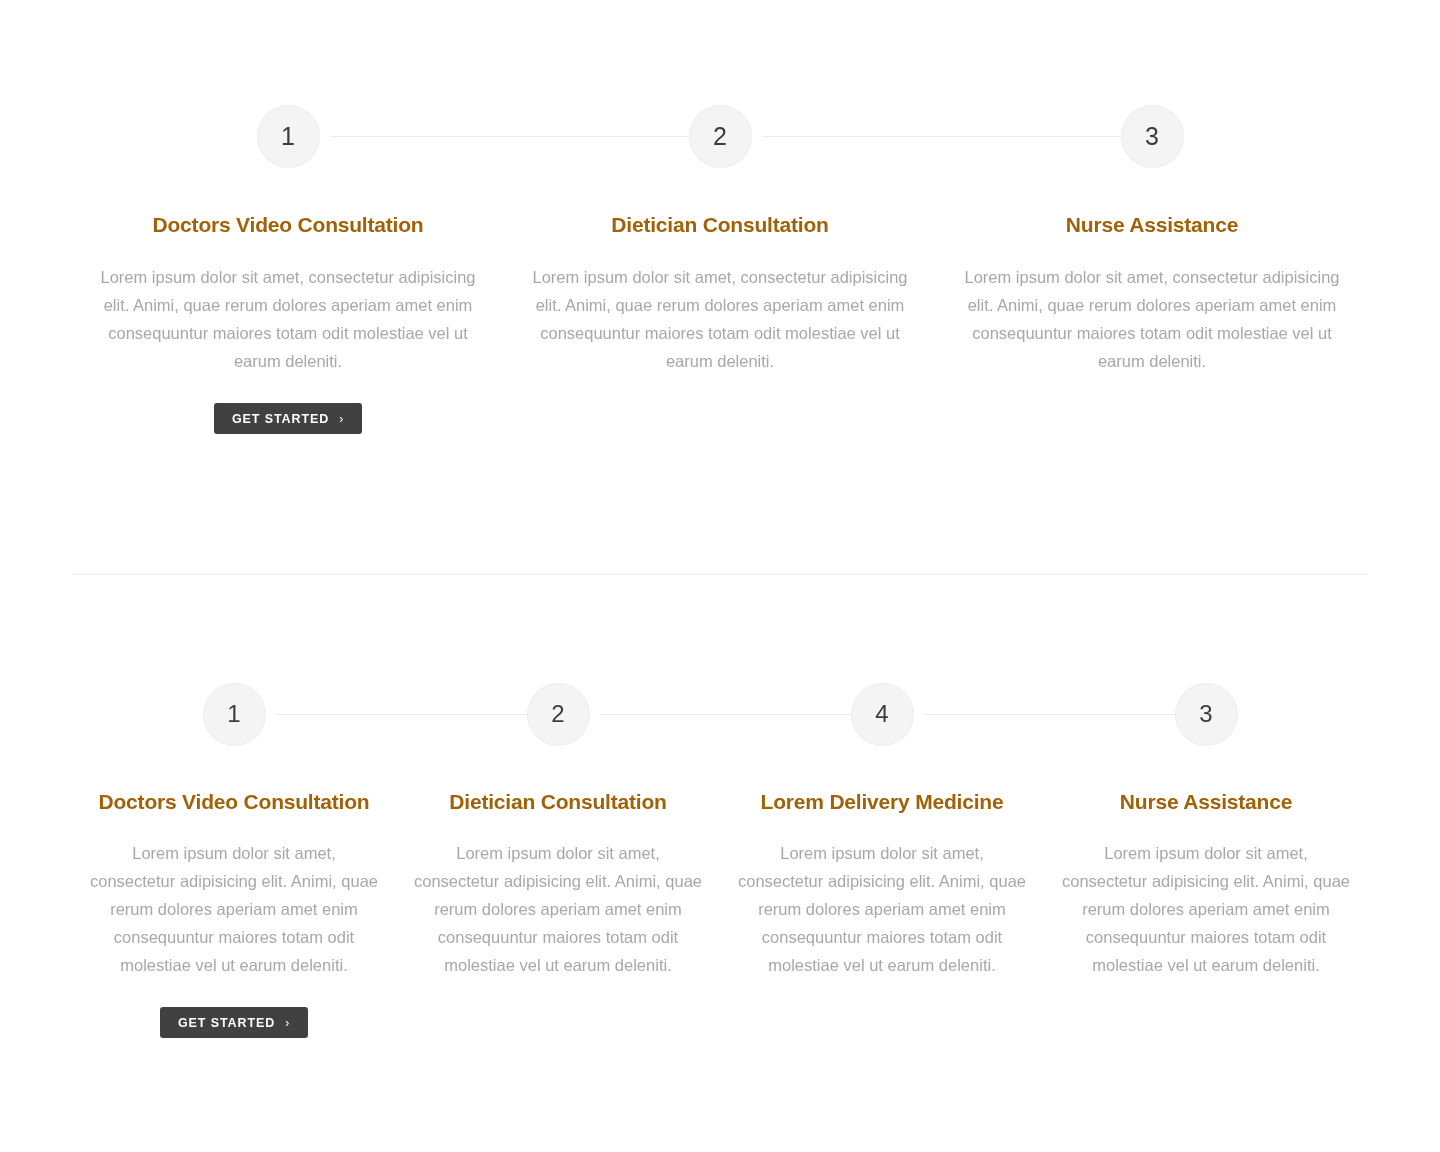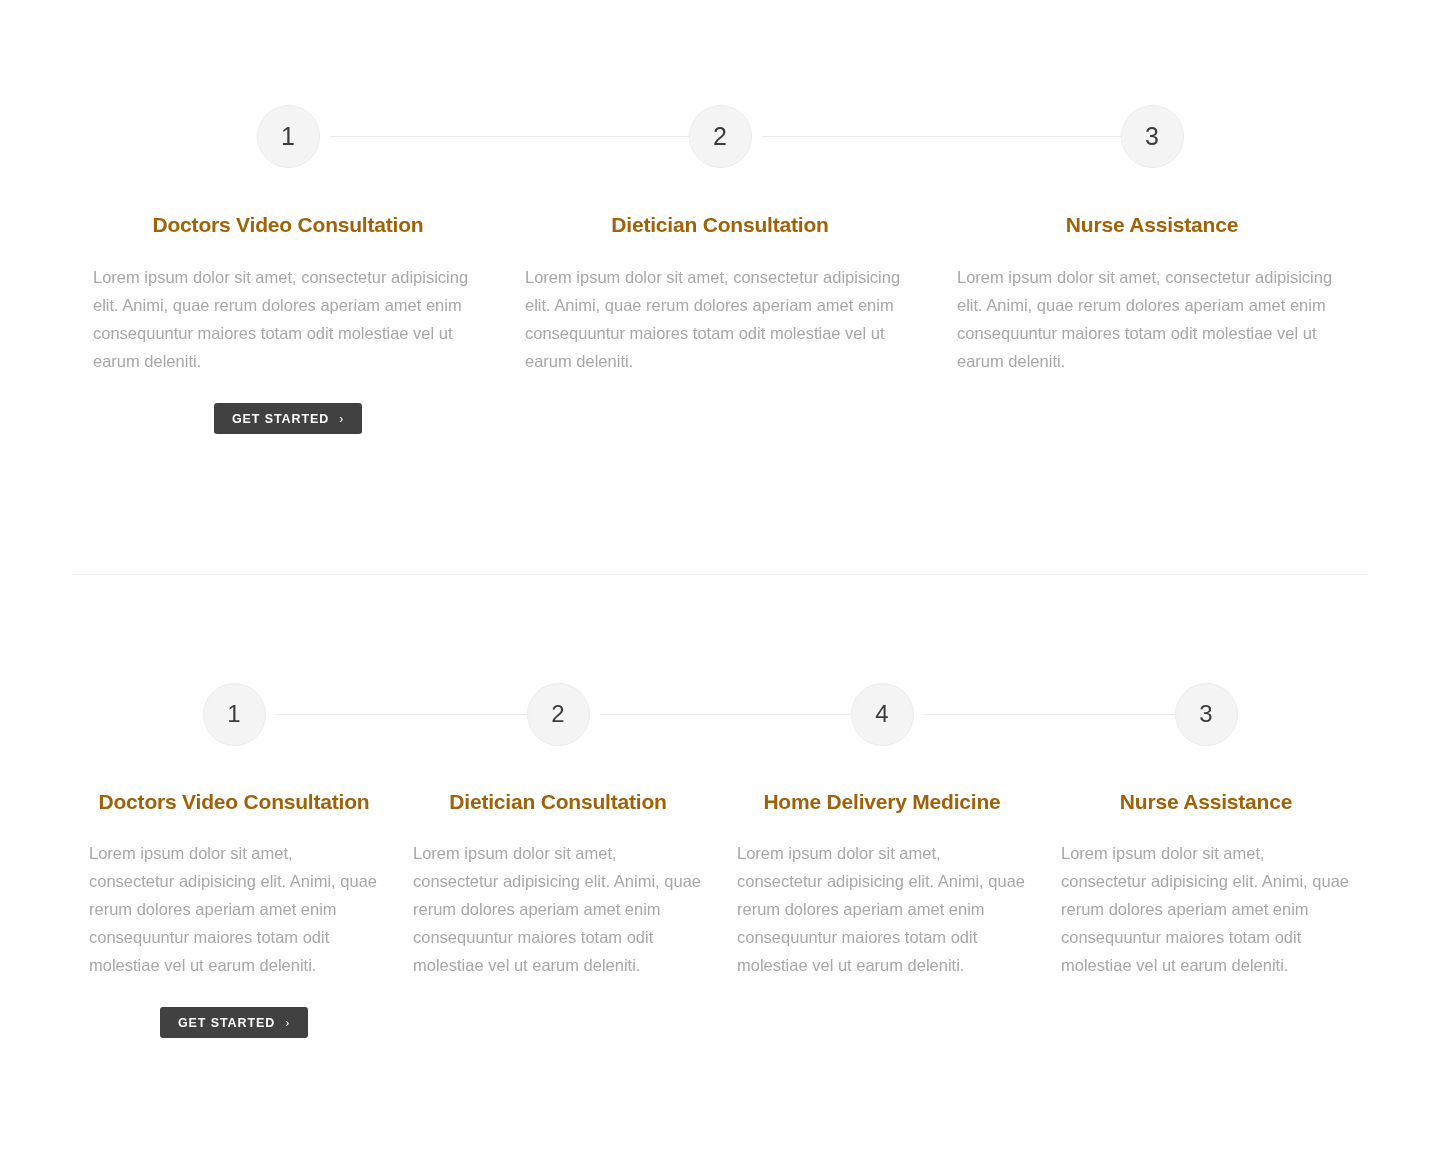--- a/index.html
+++ b/index.html
@@ -103,20 +103,21 @@
     margin: 0;
     line-height: 1.3;
   }
   .s1 .title { margin-top: 43px; }
   .s2 .title { margin-top: 42px; }
 
   .desc {
     font-size: 16.5px;
     line-height: 28px;
     color: #a8a8a8;
+    text-align: center;
     margin: 0;
     font-weight: 400;
   }
   .s1 .desc {
     margin-top: 25px;
     max-width: 390px;
   }
   .s2 .desc {
     margin-top: 24px;
     max-width: 290px;
@@ -275,21 +276,21 @@
         </div>
       </div>
 
       <div class="col col-2">
         <div class="marker-row center">
           <div class="connector"></div>
           <div class="circle">
             <span>4</span>
           </div>
         </div>
-        <h3 class="title">Home Delivery Medicine</h3>
+        <h3 class="title">Lorem Delivery Medicine</h3>
         <p class="desc">Lorem ipsum dolor sit amet, consectetur adipisicing elit. Animi, quae rerum dolores aperiam amet enim consequuntur maiores totam odit molestiae vel ut earum deleniti.</p>
         <div class="btn-slot empty">
           <button class="btn">
             <span>GET STARTED</span>
             <span class="chev">›</span>
           </button>
         </div>
       </div>
 
       <div class="col col-3">

